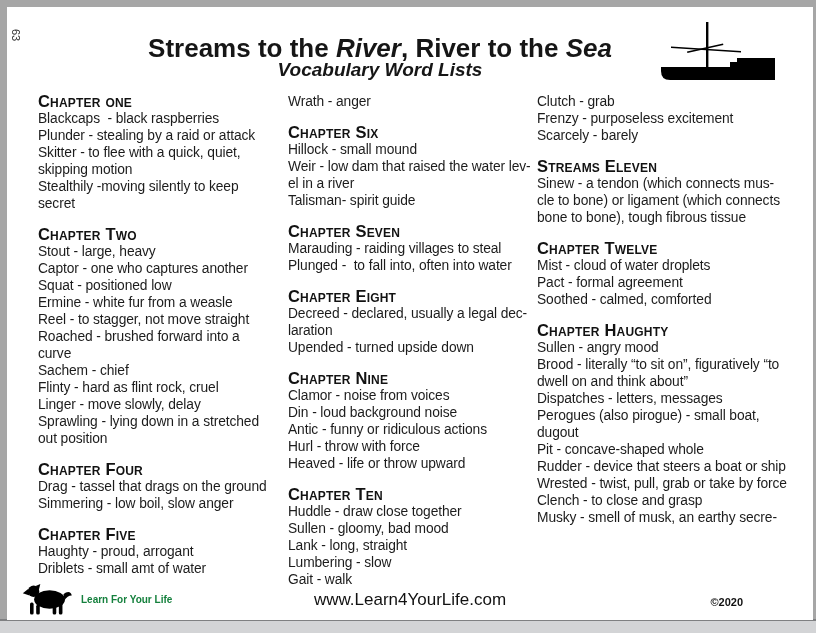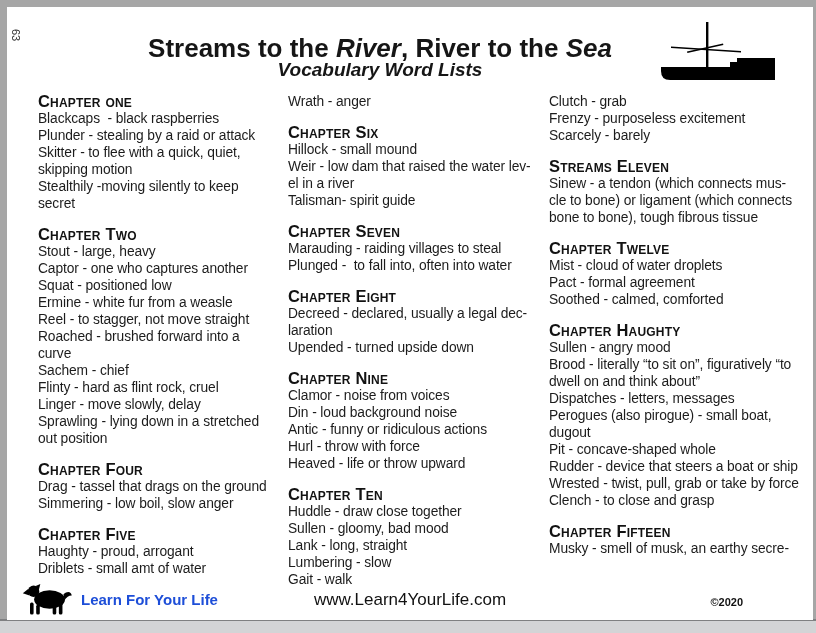--- a/index.html
+++ b/index.html
@@ -38,21 +38,21 @@
     color:#161616;
   }
   .boat{position:absolute;left:646px;top:13px;width:130px;height:62px;}
   .columns{
     position:absolute;left:31px;top:86px;
     display:flex;align-items:flex-start;justify-content:space-between;
   }
   .col{flex:none;}
   .col0{width:243px;}
   .col1{width:243px;margin-left:7px;}
-  .col2{width:262px;margin-left:18px;}
+  .col2{width:262px;margin-left:6px;}
   .chap{
     font-weight:700;font-variant:small-caps;
     font-size:16.5px;line-height:17px;
     letter-spacing:0.2px;color:#121212;
     margin-top:14px;
   }
   .block:first-child .chap{margin-top:0;}
   .block.cont{margin-top:0;}
   .block + .block .chap{margin-top:14px;}
   .lines{
@@ -62,21 +62,21 @@
   }
   .footer{
     position:absolute;left:0;right:0;bottom:2px;height:34px;
   }
   .brand{
     position:absolute;left:14px;bottom:2px;
     display:flex;align-items:center;
   }
   .brand svg{width:52px;height:34px;}
   .brand-text{
-    font-size:15px;font-weight:700;color:#1d4ed8;margin-left:8px;
+    font-size:10px;font-weight:700;color:#15803d;margin-left:8px;
   }
   .site-url{
     position:absolute;left:0;right:0;bottom:8px;
     text-align:center;font-size:17px;color:#111;
   }
   .copyright{
     position:absolute;right:70px;bottom:10px;
     font-size:11px;font-weight:700;color:#111;
   }
 </style>
@@ -208,21 +208,20 @@
 dwell on and think about”
 Dispatches - letters, messages
 Perogues (also pirogue) - small boat,
 dugout
 Pit - concave-shaped whole
 Rudder - device that steers a boat or ship
 Wrested - twist, pull, grab or take by force
 Clench - to close and grasp</div>
           </div>
           <div class="block">
-            <div class="chap">Chapter Fifteen</div>
             <div class="lines">Musky - smell of musk, an earthy secre-</div>
           </div>
         </div>
       </div>
 
     <div class="footer">
       <div class="brand">
         <svg viewBox="0 0 100 66" xmlns="http://www.w3.org/2000/svg">
           <g fill="#000000">
             <ellipse cx="55" cy="34" rx="30" ry="18"></ellipse>

